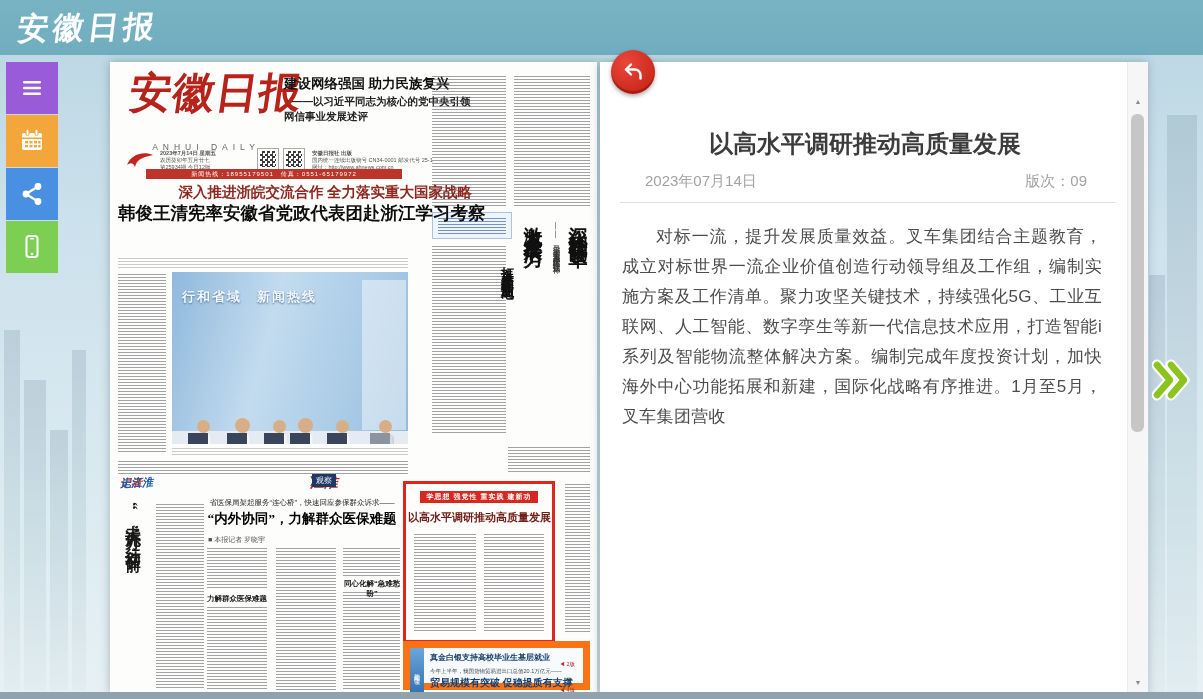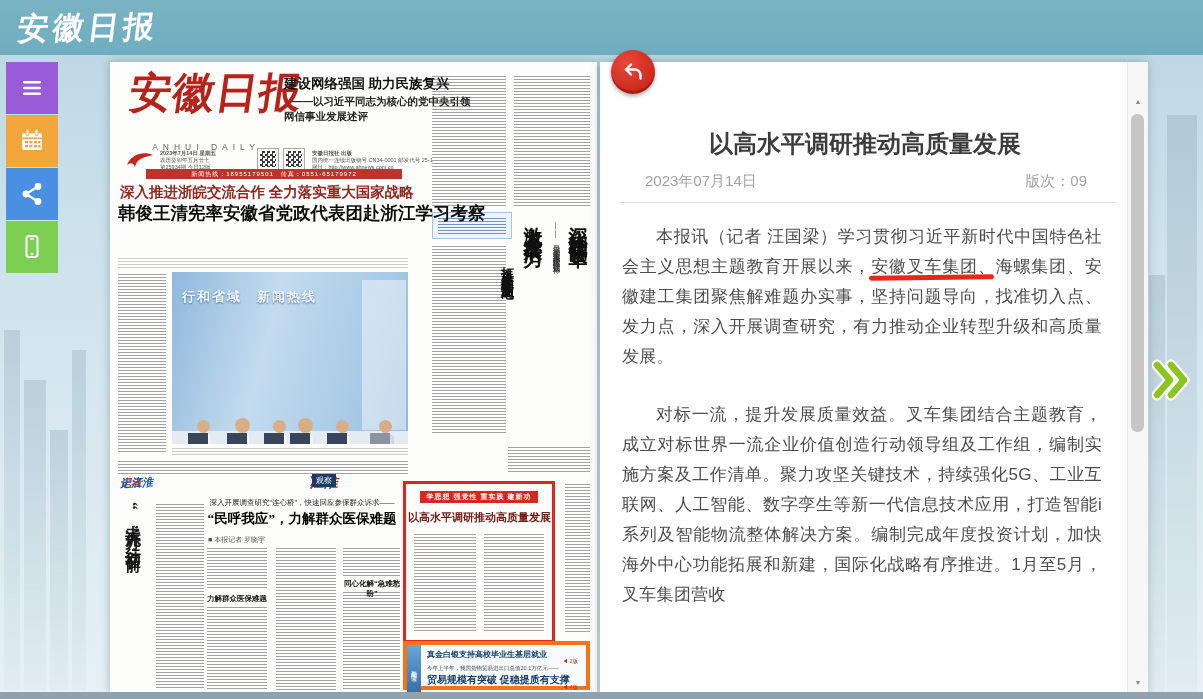--- a/index.html
+++ b/index.html
@@ -27,21 +27,21 @@
      transform:skewX(-8deg);letter-spacing:1px;line-height:1;}
   .mast-sub{left:12px;top:80px;width:168px;text-align:center;font-size:8.5px;letter-spacing:5px;color:#666;}
   .tophl1{left:174px;top:13px;width:178px;font-weight:700;font-size:13.5px;color:#111;white-space:nowrap;font-family:"Liberation Serif",serif;}
   .tophl2{left:182px;top:33px;width:175px;font-weight:700;font-size:10.5px;color:#222;white-space:nowrap;}
   .tophl3{left:174px;top:48px;width:150px;font-weight:700;font-size:10.5px;color:#222;white-space:nowrap;}
   .tiny{font-size:5.5px;line-height:7px;color:#555;white-space:nowrap;}
   .qr{width:20px;height:20px;border:2px solid #fff;outline:1px solid #aaa;
       background:repeating-conic-gradient(#3a3a3a 0% 25%,#fff 0% 50%) 0 0/5px 5px;}
   .hotline{left:36px;top:107px;width:256px;height:10px;background:#bb352b;color:#fff;font-size:6px;
       line-height:10px;text-align:center;letter-spacing:1px;}
-  .kicker{left:10px;top:121px;width:352px;text-align:left;font-weight:700;font-size:14.5px;color:#8e2a22;
+  .kicker{left:10px;top:121px;width:352px;text-align:right;font-weight:700;font-size:14.5px;color:#8e2a22;
       font-family:"Liberation Serif",serif;}
   .hl-main{left:8px;top:139px;width:360px;text-align:left;font-weight:900;font-size:17.5px;color:#0e0e0e;
       font-family:"Liberation Serif",serif;white-space:nowrap;}
   .hl-sub{left:8px;top:174px;width:360px;text-align:center;font-weight:700;font-size:12.5px;color:#111;
       font-family:"Liberation Serif",serif;}
   .photo{left:62px;top:210px;width:236px;height:172px;overflow:hidden;
       background:linear-gradient(105deg,#8fb9dd 0%,#c3dbee 40%,#a9cbe6 75%,#93b9da 100%);}
   .photo .wall{position:absolute;left:10px;top:16px;font-weight:700;font-size:13px;color:#f4f8fc;
       text-shadow:0 1px 2px #49719c;letter-spacing:2px;white-space:nowrap;}
   .photo .floor{position:absolute;left:0;bottom:0;width:100%;height:13px;background:#e4ebf2;}
@@ -67,21 +67,21 @@
   .jh-kick{left:90px;top:436px;width:204px;text-align:center;font-size:7.5px;color:#222;white-space:nowrap;}
   .jh-head{left:86px;top:448px;width:212px;text-align:center;font-weight:900;font-size:13.5px;color:#000;
      font-family:"Liberation Serif",serif;white-space:nowrap;}
   .jh-by{left:98px;top:473px;font-size:7px;color:#555;}
   .jh-sub{font-weight:700;font-size:7.5px;color:#111;text-align:center;}
   .redbox{left:293px;top:419px;width:152px;height:162px;border:3px solid #e0261a;background:#fffdfb;cursor:pointer;}
   .redbox .banner{left:14px;top:7px;width:118px;height:12px;background:#d6281e;color:#fff;font-size:7px;
      line-height:12px;text-align:center;letter-spacing:1px;font-weight:700;}
   .redbox .btitle{left:2px;top:26px;width:142px;text-align:center;font-weight:900;font-size:11px;color:#70201a;
      font-family:"Liberation Serif",serif;white-space:nowrap;}
-  .guide{left:293px;top:579px;width:187px;height:49px;border:4px solid #f97316;background:#f8fbfe;}
+  .guide{left:293px;top:579px;width:187px;height:49px;border:7px solid #f97316;background:#f8fbfe;}
   .guide .tab{left:0;top:0;width:14px;height:47px;background:linear-gradient(180deg,#6aa6d8,#3470ad);
      writing-mode:vertical-rl;color:#fff;font-size:6px;letter-spacing:2px;text-align:center;line-height:14px;}
   .guide .g1{left:20px;top:4px;font-weight:700;font-size:8px;color:#173f6d;white-space:nowrap;cursor:pointer;}
   .guide .gp{position:absolute;font-size:5.5px;color:#b03228;}
   .guide .g2a{left:20px;top:20px;font-size:5.5px;color:#444;white-space:nowrap;}
   .guide .g2b{left:20px;top:28px;font-weight:700;font-size:10px;color:#173f6d;white-space:nowrap;cursor:pointer;}
   
   .panel{position:absolute;left:600px;top:62px;width:547px;height:637px;background:#fff;
      box-shadow:0 0 9px rgba(40,70,90,.35);}
   .backbtn{position:absolute;left:611px;top:50px;width:44px;height:44px;border-radius:50%;cursor:pointer;
@@ -257,22 +257,22 @@
         <span class="b2">走江淮</span>
       </div>
     <div class="vleft">“未诉先办”行动在前</div>
     <div class="sim" style="left:46px;top:442px;width:48px;height:186px;"></div>
 
     <div class="jh-logo">
       <span class="j1">江淮</span>
         <span class="j2">观察</span>
         <span class="j3">》</span>
     </div>
-    <div class="jh-kick">深入开展调查研究“连心桥”，快速回应参保群众诉求——</div>
-    <div class="jh-head">“民呼我应”，力解群众医保难题</div>
+    <div class="jh-kick">省医保局架起服务“连心桥”，快速回应参保群众诉求——</div>
+    <div class="jh-head">“内外协同”，力解群众医保难题</div>
     <div class="jh-by">■ 本报记者 罗晓宇</div>
     <div class="sim" style="left:97px;top:486px;width:60px;height:42px;"></div>
     <div class="jh-sub" style="left:95px;top:532px;width:64px;">力解群众医保难题</div>
     <div class="sim" style="left:97px;top:545px;width:60px;height:83px;"></div>
     <div class="sim" style="left:166px;top:486px;width:60px;height:142px;"></div>
     <div class="sim" style="left:233px;top:486px;width:57px;height:28px;"></div>
     <div class="jh-sub" style="left:229px;top:517px;width:66px;">同心化解“急难愁盼”</div>
     <div class="sim" style="left:233px;top:530px;width:57px;height:98px;"></div>
 
     <div class="redbox">
@@ -293,21 +293,20 @@
   </section>
 
   <section class="panel">
     <h1 class="atitle">以高水平调研推动高质量发展</h1>
     <div class="ameta">
       <span>2023年07月14日</span>
       <span class="ed">版次：09</span>
     </div>
     <div class="adiv"></div>
     <div class="abody">
-      <p><span>本报讯（记者 汪国梁）学习贯彻习近平新时代中国特色社会主义思想主题教育开展以来，</span><span class="hlspan">安徽叉车集团</span><span>、海螺集团、安徽建工集团聚焦解难题办实事，坚持问题导向，找准切入点、发力点，深入开展调查研究，有力推动企业转型升级和高质量发展。</span></p>
       <p>对标一流，提升发展质量效益。叉车集团结合主题教育，成立对标世界一流企业价值创造行动领导组及工作组，编制实施方案及工作清单。聚力攻坚关键技术，持续强化5G、工业互联网、人工智能、数字孪生等新一代信息技术应用，打造智能i系列及智能物流整体解决方案。编制完成年度投资计划，加快海外中心功能拓展和新建，国际化战略有序推进。1月至5月，叉车集团营收</p>
     </div>
 
     <div class="sbar" style="left:527px;top:0;">
       <div class="arr" style="top:36px;">▲</div>
       <div class="thumb"></div>
       <div class="arr" style="bottom:6px;">▼</div>
     </div>
   </section>
 

